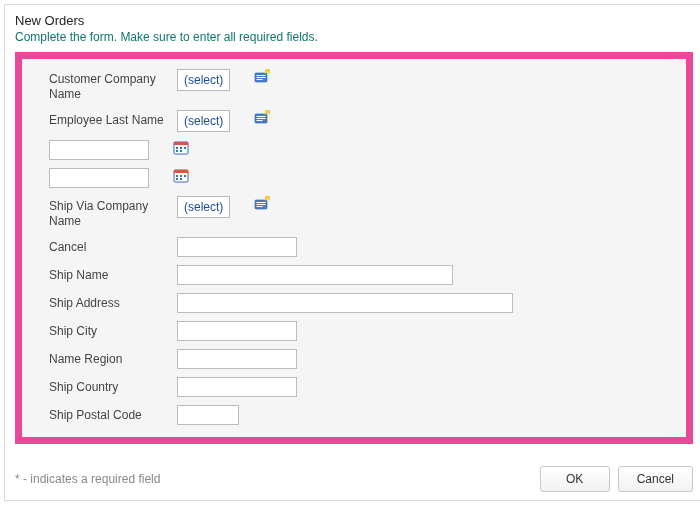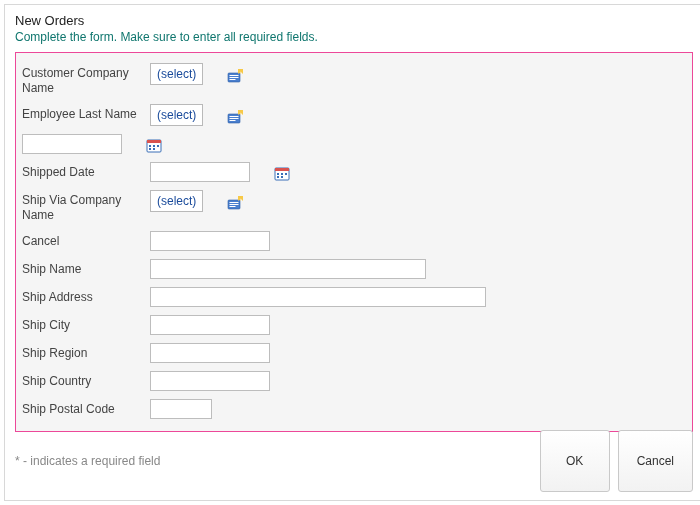--- a/index.html
+++ b/index.html
@@ -24,41 +24,41 @@
     font-size: 13px;
     color: #222;
     margin-bottom: 2px;
   }
   .subtitle {
     color: #0f766e;
     font-size: 12px;
     margin-bottom: 8px;
   }
   .form-area {
-    border: 1px solid #ec4899;
+    border: 7px solid #ec4899;
     background: #f5f5f5;
-    padding: 10px 10px 12px 6px;
+    padding: 10px 10px 12px 27px;
   }
   .row {
     display: flex;
     align-items: flex-start;
     margin-bottom: 8px;
   }
   .row:last-child { margin-bottom: 0; }
   .lbl {
     width: 128px;
     padding-top: 3px;
     color: #444;
     font-size: 12px;
     line-height: 15px;
     padding-right: 6px;
   }
   .ctrl {
     display: flex;
-    align-items: flex-end;
+    align-items: flex-start;
     gap: 24px;
   }
   .select-link {
     color: #1a4b9b;
     background: #fff;
     border: 1px solid #b9b9b9;
     padding: 2px 6px;
     font-size: 12px;
     cursor: pointer;
     line-height: 16px;
@@ -91,21 +91,21 @@
     align-items: center;
     justify-content: space-between;
     gap: 18px;
   }
   .req-note { color: #888; font-size: 12px; }
   .btns { display: flex; gap: 8px; }
   button.btn {
     background: linear-gradient(#ffffff, #f2f2f2);
     border: 1px solid #c9c9c9;
     border-radius: 3px;
-    padding: 23px 18px;
+    padding: 5px 18px;
     font-size: 12px;
     color: #333;
     cursor: pointer;
     min-width: 70px;
   }
 </style>
 </head>
 <body>
 
 <div class="panel">
@@ -161,21 +161,20 @@
             <rect x="11" y="7" width="2" height="2" fill="#3a6fb7"></rect>
             <rect x="3" y="10" width="2" height="2" fill="#3a6fb7"></rect>
             <rect x="7" y="10" width="2" height="2" fill="#3a6fb7"></rect>
           </svg>
         </span>
       </div>
     </div>
 
 
     <div class="row">
-      <div class="lbl">Shipped Date</div>
       <div class="ctrl">
         <input class="text w-100" value="" style="">
         <span class="cal-icon">
           <svg width="16" height="16" viewBox="0 0 16 16">
             <rect x="1" y="2" width="14" height="12" rx="1" fill="#fff" stroke="#3a6fb7" stroke-width="1"></rect>
             <rect x="1" y="2" width="14" height="3" fill="#d9534f"></rect>
             <rect x="3" y="7" width="2" height="2" fill="#3a6fb7"></rect>
             <rect x="7" y="7" width="2" height="2" fill="#3a6fb7"></rect>
             <rect x="11" y="7" width="2" height="2" fill="#3a6fb7"></rect>
             <rect x="3" y="10" width="2" height="2" fill="#3a6fb7"></rect>
@@ -224,21 +223,21 @@
     </div>
 
     <div class="row">
       <div class="lbl">Ship City</div>
       <div class="ctrl">
         <input class="text w-120" value="" style="">
       </div>
     </div>
 
     <div class="row">
-      <div class="lbl">Ship Region</div>
+      <div class="lbl">Name Region</div>
       <div class="ctrl">
         <input class="text w-120" value="" style="">
       </div>
     </div>
 
     <div class="row">
       <div class="lbl">Ship Country</div>
       <div class="ctrl">
         <input class="text w-120" value="" style="">
       </div>

